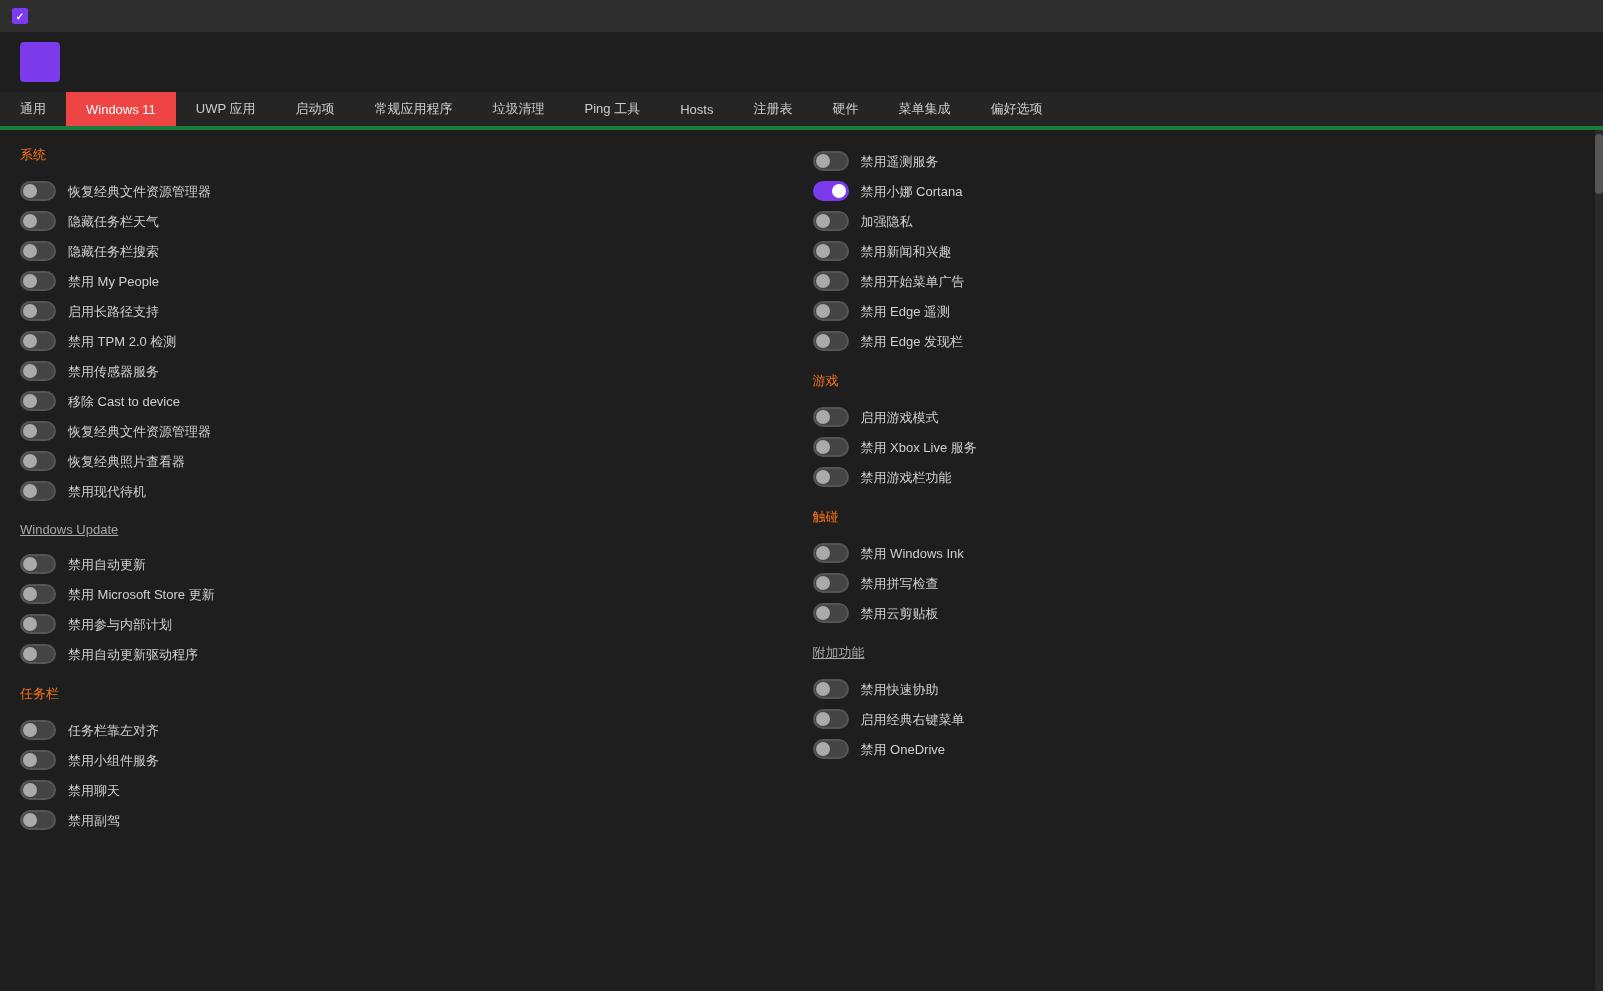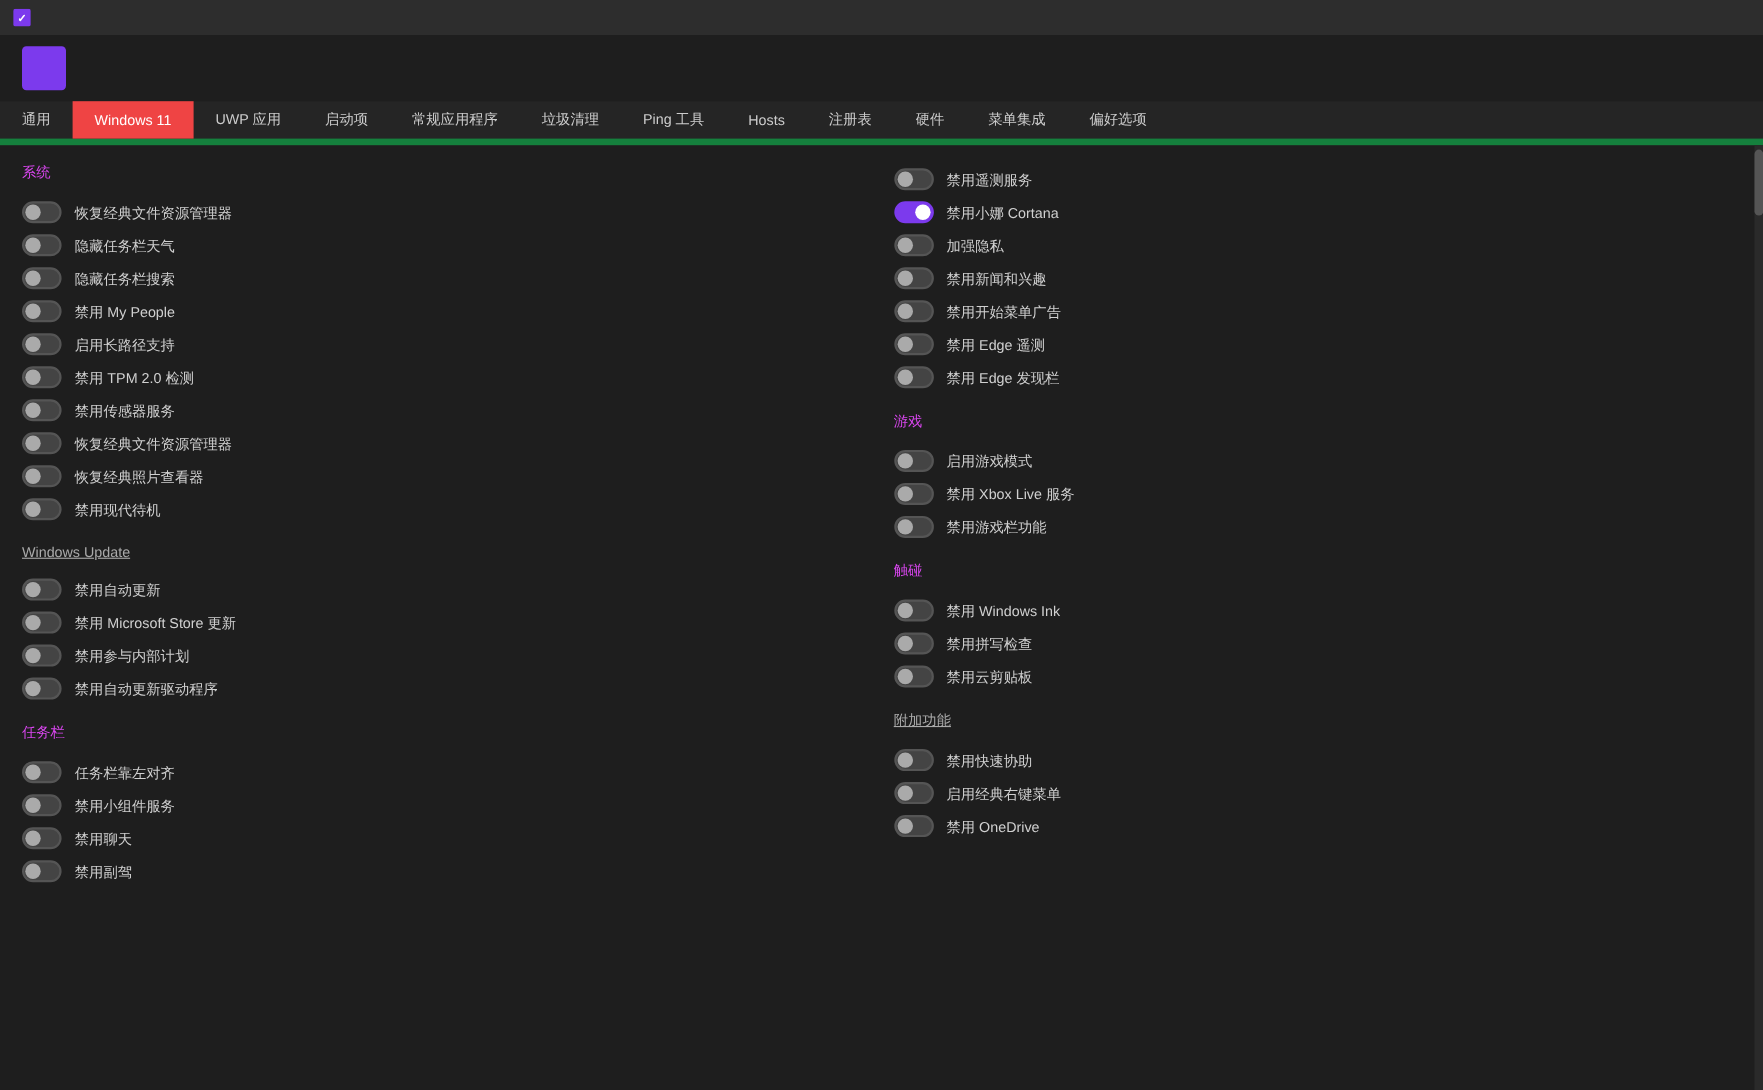--- a/index.html
+++ b/index.html
@@ -100,21 +100,21 @@
       display: flex;
       flex-direction: column;
       font-size: 12px;
       color: #bbb;
     }
 
     .nav-bar {
       background: #252525;
       display: flex;
       flex-shrink: 0;
-      border-bottom: 6px solid #15803d;
+      border-bottom: 4px solid #15803d;
     }
     .nav-tab {
       padding: 8px 20px;
       cursor: pointer;
       color: #ccc;
       font-size: 13px;
       border: none;
       background: transparent;
       white-space: nowrap;
     }
@@ -142,21 +142,21 @@
     .main-panel::-webkit-scrollbar-thumb { background: #444; }
 
     .column-left { grid-column: 1; }
     .column-right { grid-column: 2; }
 
     .section {
       margin-bottom: 16px;
     }
     .section-title {
       font-size: 13px;
-      color: #d946ef;
+      color: #f97316;
       margin-bottom: 10px;
       padding-bottom: 2px;
       border-bottom: none;
     }
     .section-title.underline {
       text-decoration: underline;
       color: #aaa;
     }
     .toggle-row {
       display: flex;
@@ -290,20 +290,24 @@
             <div class="toggle-row">
               <div class="toggle"></div>
               <span class="toggle-label">禁用 TPM 2.0 检测</span>
             </div>
             <div class="toggle-row">
               <div class="toggle"></div>
               <span class="toggle-label">禁用传感器服务</span>
             </div>
             <div class="toggle-row">
               <div class="toggle"></div>
+              <span class="toggle-label">移除 Cast to device</span>
+            </div>
+            <div class="toggle-row">
+              <div class="toggle"></div>
               <span class="toggle-label">恢复经典文件资源管理器</span>
             </div>
             <div class="toggle-row">
               <div class="toggle"></div>
               <span class="toggle-label">恢复经典照片查看器</span>
             </div>
             <div class="toggle-row">
               <div class="toggle"></div>
               <span class="toggle-label">禁用现代待机</span>
             </div>

